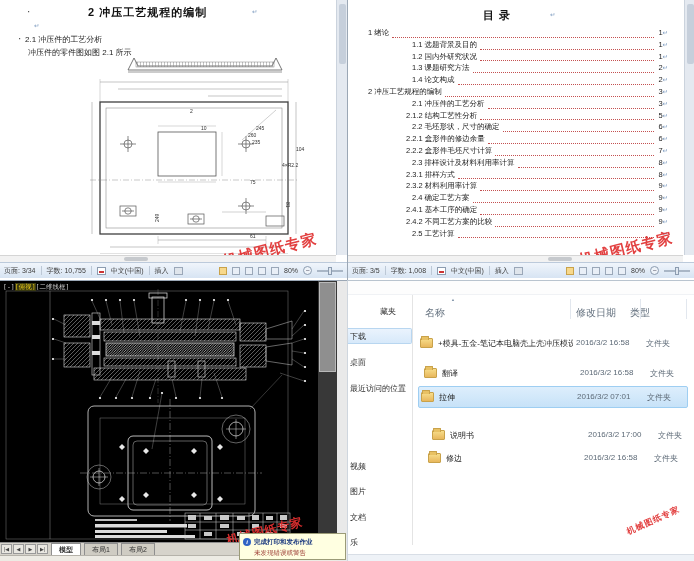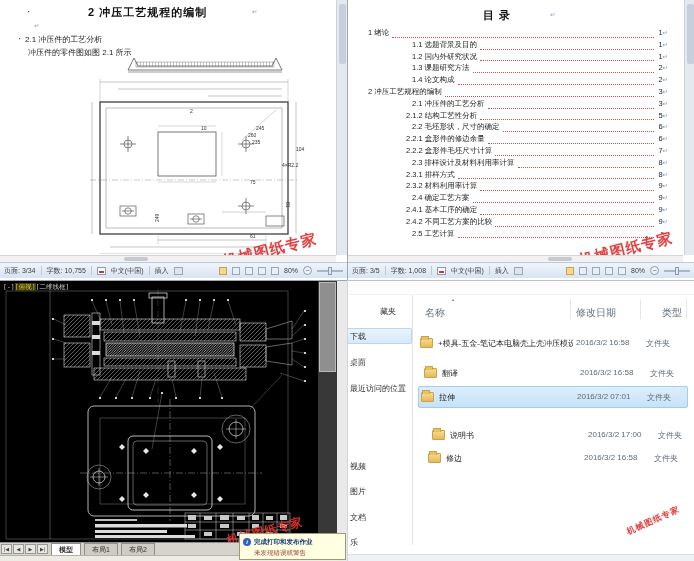--- a/index.html
+++ b/index.html
@@ -610,21 +610,21 @@
 
       <div class="srow" style="left: 0px; top: 253px; margin: 0px;">
         <span>乐</span>
       </div>
 
     <div class="sideline"></div>
 
     <span class="ehdr" style="left:77px;top:25px">名称</span>
     <span class="sortc">▲</span>
     <span class="ehdr" style="left:228px;top:25px">修改日期</span>
-    <span class="ehdr" style="left:314px;top:25px">类型</span>
+    <span class="ehdr" style="left:282px;top:25px">类型</span>
     <div class="ediv" style="left:222px"></div>
     <div class="ediv" style="left:292px"></div>
     <div class="ediv" style="left:338px"></div>
 
       <div class="frow" style="left: 70px; top: 52px; margin: 0px;">
         <span class="fi folder"></span>
         <span class="nm">+模具-五金-笔记本电脑壳上壳冲压模设计</span>
         <span class="dt">2016/3/2 16:58</span>
         <span class="ty">文件夹</span>
       </div>

